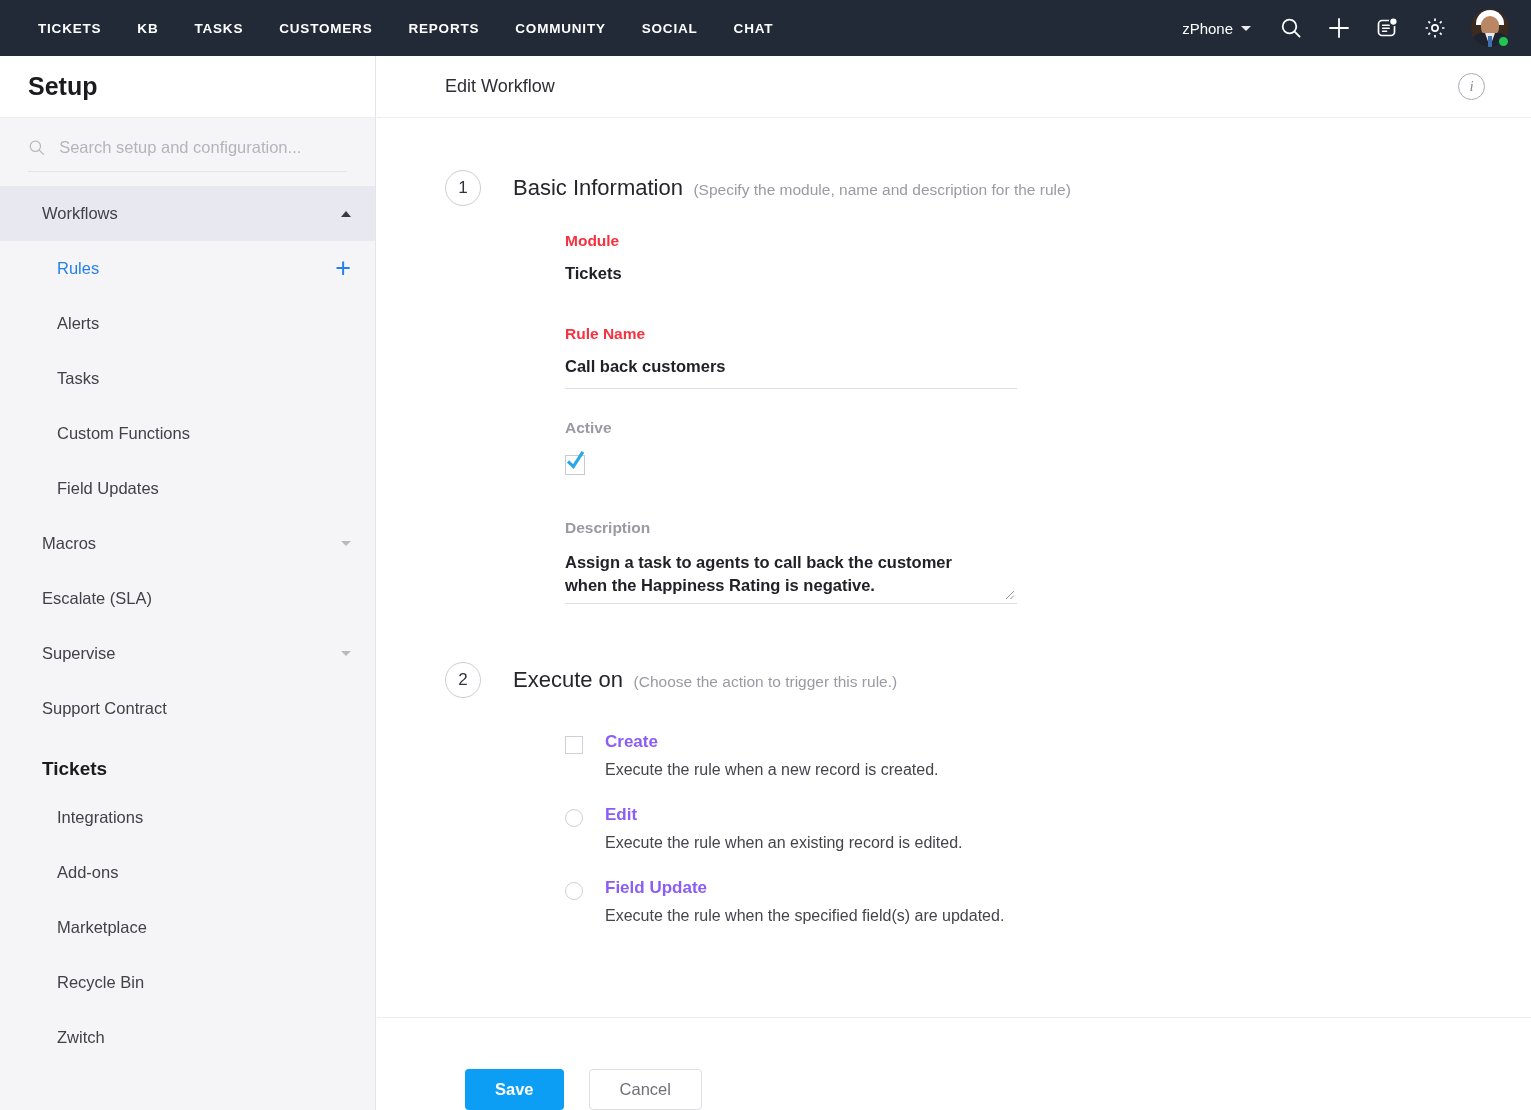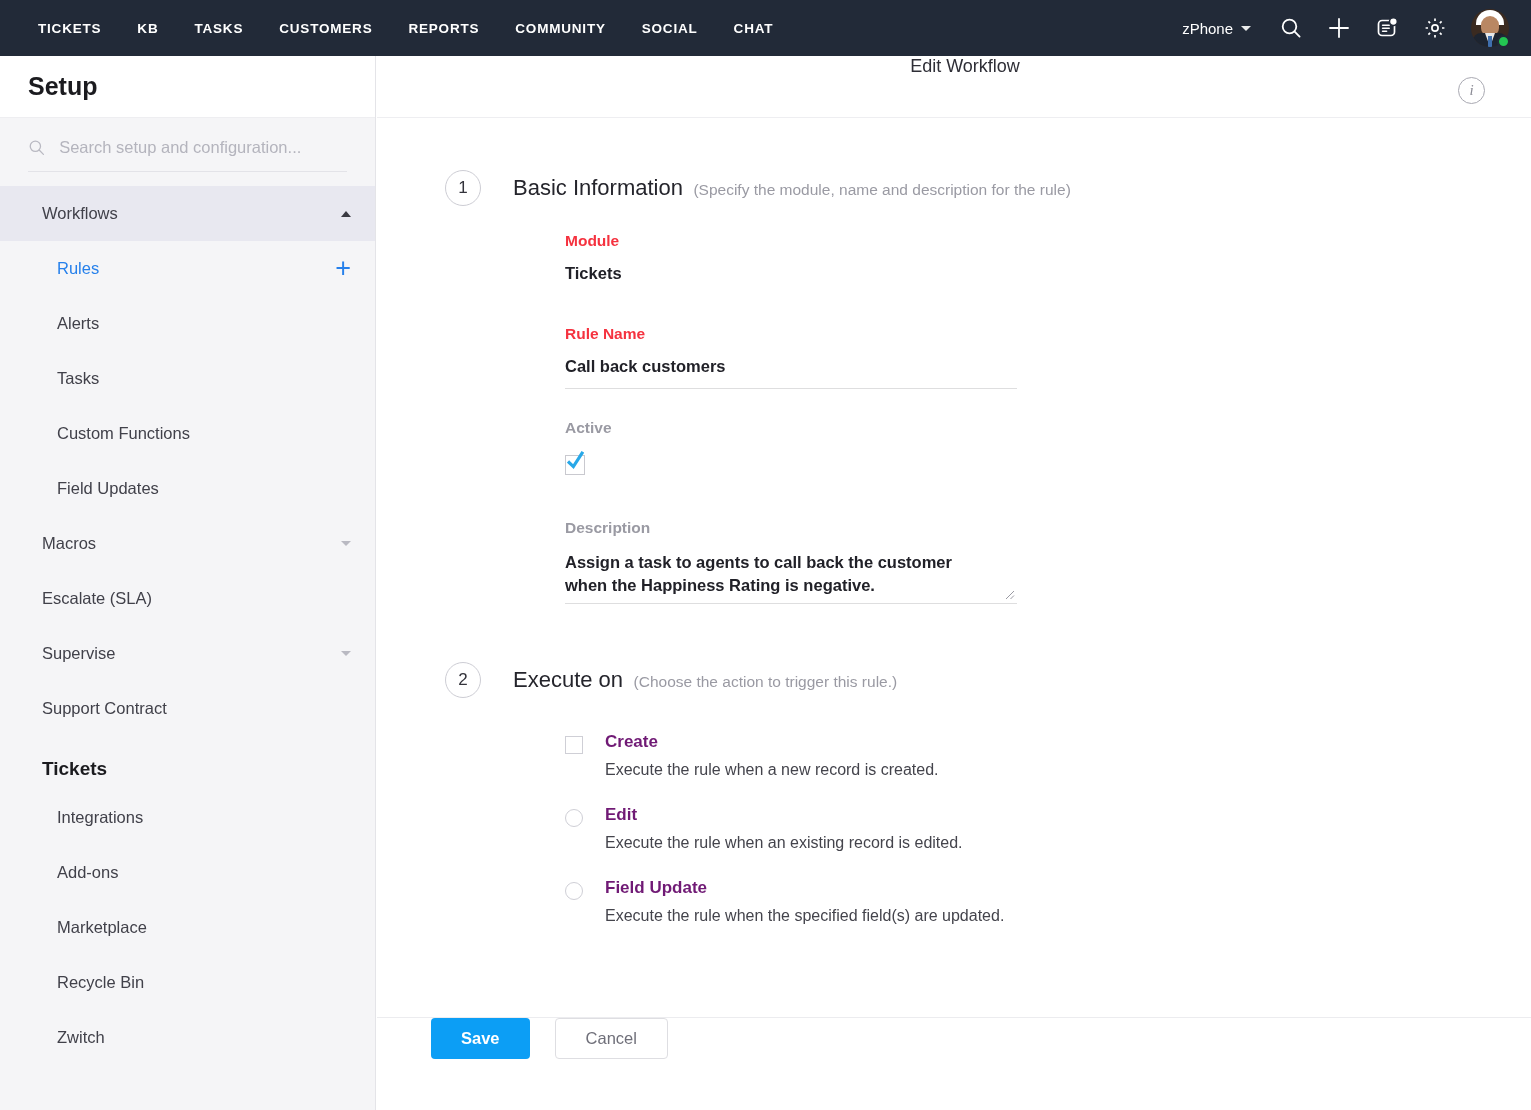--- a/index.html
+++ b/index.html
@@ -137,21 +137,20 @@
   .main {
     position: absolute; top: 56px; left: 377px;
     width: 1154px; height: 1054px;
     background: #ffffff;
   }
   .main-header {
     height: 62px;
     border-bottom: 1px solid #eeeef1;
     display: flex; align-items: center;
     padding: 0 46px 0 68px;
-    flex-direction: column;
   }
   .main-title { font-size: 18px; color: #2e2e36; }
   .info-icon {
     margin-left: auto;
     width: 27px; height: 27px; border-radius: 50%;
     border: 1.4px solid #a9a9b2;
     display: flex; align-items: center; justify-content: center;
     color: #8b8b95; font-size: 15px; font-style: italic;
     font-family: "Liberation Serif", serif;
     cursor: pointer;
@@ -222,31 +221,31 @@
     background: #fff; flex: 0 0 auto;
     margin-top: 4px; cursor: pointer;
   }
   .radio-ctrl {
     width: 18px; height: 18px; border-radius: 50%;
     border: 1.5px solid #cfcfd6;
     background: #fff; flex: 0 0 auto;
     margin-top: 4px; cursor: pointer;
   }
   .opt-txt { margin-left: 22px; }
-  .opt-name { font-size: 17px; font-weight: bold; color: #701a75; }
+  .opt-name { font-size: 17px; font-weight: bold; color: #8b5cf6; }
   .opt-desc { font-size: 16px; color: #44444c; margin-top: 9px; }
 
   
   .footer {
     position: absolute; left: 377px; top: 1017px;
     width: 1154px; height: 93px;
     background: #ffffff;
     border-top: 1px solid #ececef;
-    display: flex; align-items: flex-start;
-    padding-left: 54px; gap: 25px;
+    display: flex; align-items: flex-end;
+    padding-left: 88px; gap: 25px;
   }
   .btn-save {
     background: #0c9ef5; color: #ffffff;
     border: none; border-radius: 4px;
     font-size: 16.5px; font-weight: bold;
     padding: 0 30px; height: 41px;
     font-family: "Liberation Sans", sans-serif;
     cursor: pointer;
   }
   .btn-cancel {

